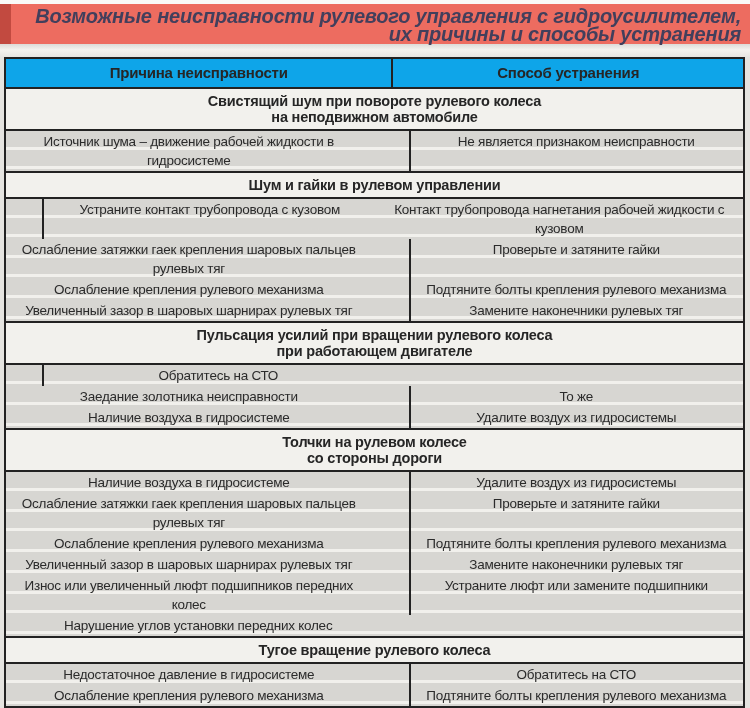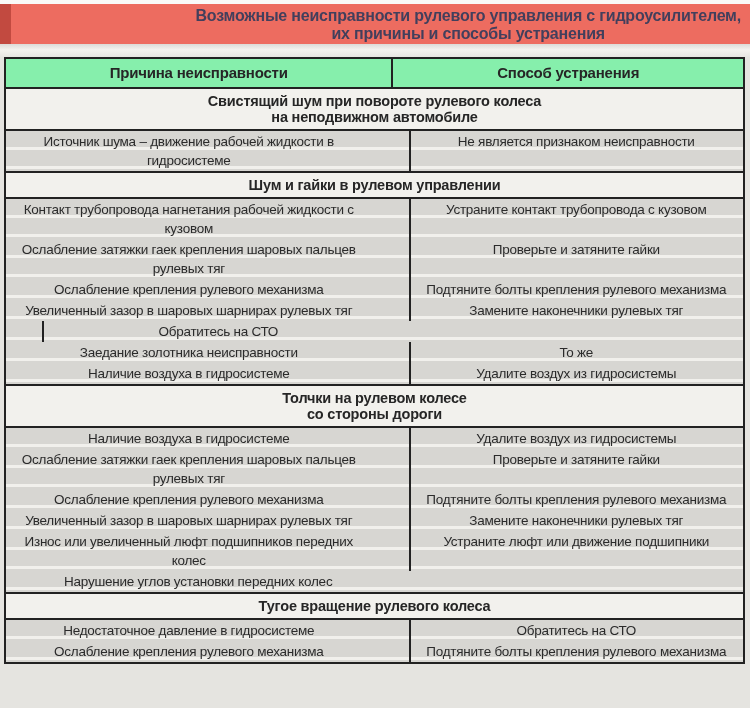--- a/index.html
+++ b/index.html
@@ -15,35 +15,36 @@
   .banner {
     position:relative; height:40px;
     background:var(--banner-bg,#ed6c60);
     display:flex; align-items:center; justify-content:flex-end;
   }
   .banner-edge {
     position:absolute; left:0; top:0; bottom:0; width:11px;
     background:var(--banner-edge,#c24a40);
   }
   .banner-title {
-    text-align:center; padding:1px 9px 0 0;
-    font-weight:bold; font-size:16px; line-height:18px;
+    text-align:right; padding:1px 9px 0 0;
+    font-weight:bold; font-size:20px; line-height:18px;
     color:var(--banner-text,#423f5c);
     letter-spacing:-0.2px;
+    font-style:italic;
   }
 
   .gap { height:13px; background:linear-gradient(#dcdbd7 0%, #f4f3ef 45%, #e7e6e2 100%); }
 
   
   .table-wrap {
     margin:0 5px 0 4px;
     border:2px solid var(--border,#222);
     background:var(--cell-bg,#f2f1ed);
   }
-  .trow-head { display:flex; background:#86efac; }
+  .trow-head { display:flex; background:#0ea5e9; }
   .hcell {
     font-weight:bold; font-size:15px; line-height:20px;
     text-align:center; padding:4px 6px;
     letter-spacing:-0.2px;
   }
   .hcell.left  { width:52.3%; }
   .hcell.right { width:47.7%; border-left:2px solid var(--border,#222); }
 
   .section-title {
     border-top:2px solid var(--border,#222);
@@ -91,35 +92,37 @@
     </div>
     <div id="tbody">
         <div class="section-title">Свистящий шум при повороте рулевого колеса
 на неподвижном автомобиле</div>
         <div class="trow">
           <div class="cell cause">Источник шума – движение рабочей жидкости в гидросистеме</div>
           <div class="cell remedy">Не является признаком неисправности</div>
         </div>
         <div class="section-title">Шум и гайки в рулевом управлении</div>
         <div class="trow">
+          <div class="cell remedy">Устраните контакт трубопровода с кузовом</div>
           <div class="cell cause">Контакт трубопровода нагнетания рабочей жидкости с кузовом</div>
-          <div class="cell remedy">Устраните контакт трубопровода с кузовом</div>
         </div>
         <div class="trow">
           <div class="cell cause">Ослабление затяжки гаек крепления шаровых пальцев рулевых тяг</div>
           <div class="cell remedy">Проверьте и затяните гайки</div>
         </div>
         <div class="trow">
           <div class="cell cause">Ослабление крепления рулевого механизма</div>
           <div class="cell remedy">Подтяните болты крепления рулевого механизма</div>
         </div>
         <div class="trow">
           <div class="cell cause">Увеличенный зазор в шаровых шарнирах рулевых тяг</div>
           <div class="cell remedy">Замените наконечники рулевых тяг</div>
         </div>
+        <div class="section-title">Пульсация усилий при вращении рулевого колеса
+при работающем двигателе</div>
         <div class="trow">
           <div class="cell remedy">Обратитесь на СТО</div>
         </div>
         <div class="trow">
           <div class="cell cause">Заедание золотника неисправности</div>
           <div class="cell remedy">То же</div>
         </div>
         <div class="trow">
           <div class="cell cause">Наличие воздуха в гидросистеме</div>
           <div class="cell remedy">Удалите воздух из гидросистемы</div>
@@ -137,21 +140,21 @@
         <div class="trow">
           <div class="cell cause">Ослабление крепления рулевого механизма</div>
           <div class="cell remedy">Подтяните болты крепления рулевого механизма</div>
         </div>
         <div class="trow">
           <div class="cell cause">Увеличенный зазор в шаровых шарнирах рулевых тяг</div>
           <div class="cell remedy">Замените наконечники рулевых тяг</div>
         </div>
         <div class="trow">
           <div class="cell cause">Износ или увеличенный люфт подшипников передних колес</div>
-          <div class="cell remedy">Устраните люфт или движение подшипники</div>
+          <div class="cell remedy">Устраните люфт или замените подшипники</div>
         </div>
         <div class="trow">
           <div class="cell cause">Нарушение углов установки передних колес</div>
         </div>
         <div class="section-title">Тугое вращение рулевого колеса</div>
         <div class="trow">
           <div class="cell cause">Недостаточное давление в гидросистеме</div>
           <div class="cell remedy">Обратитесь на СТО</div>
         </div>
         <div class="trow">

